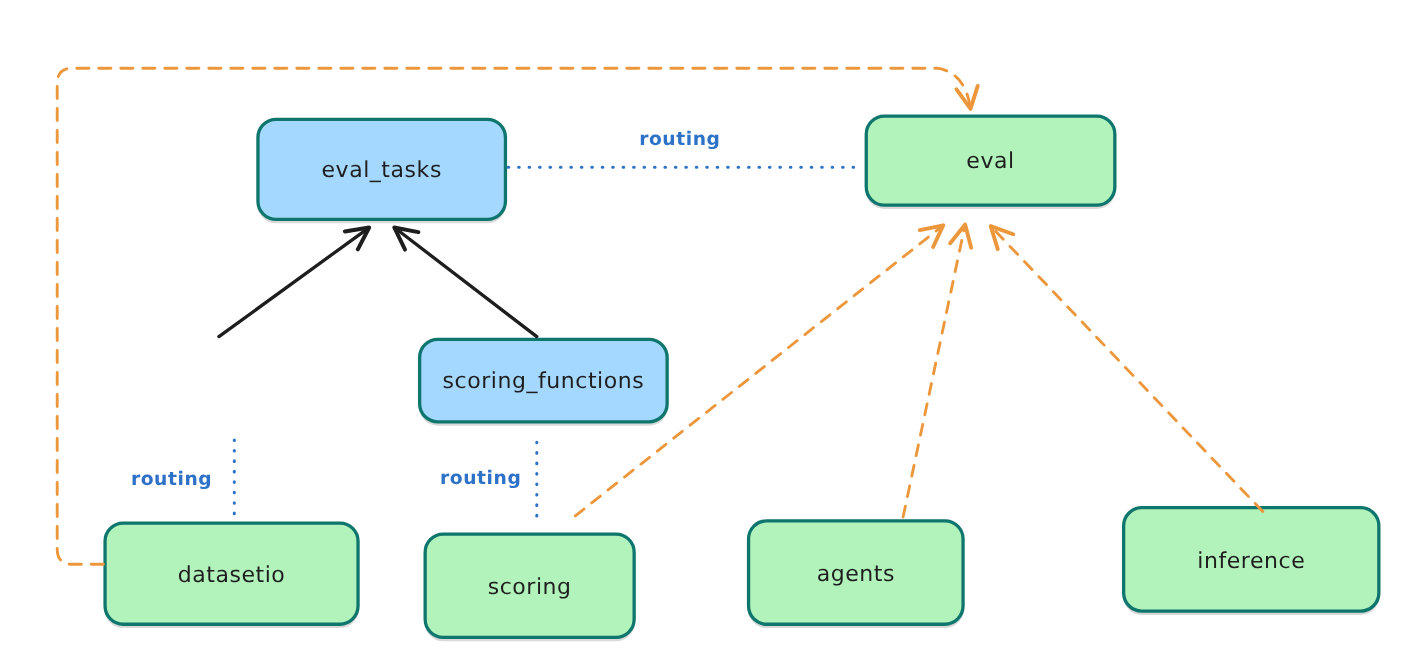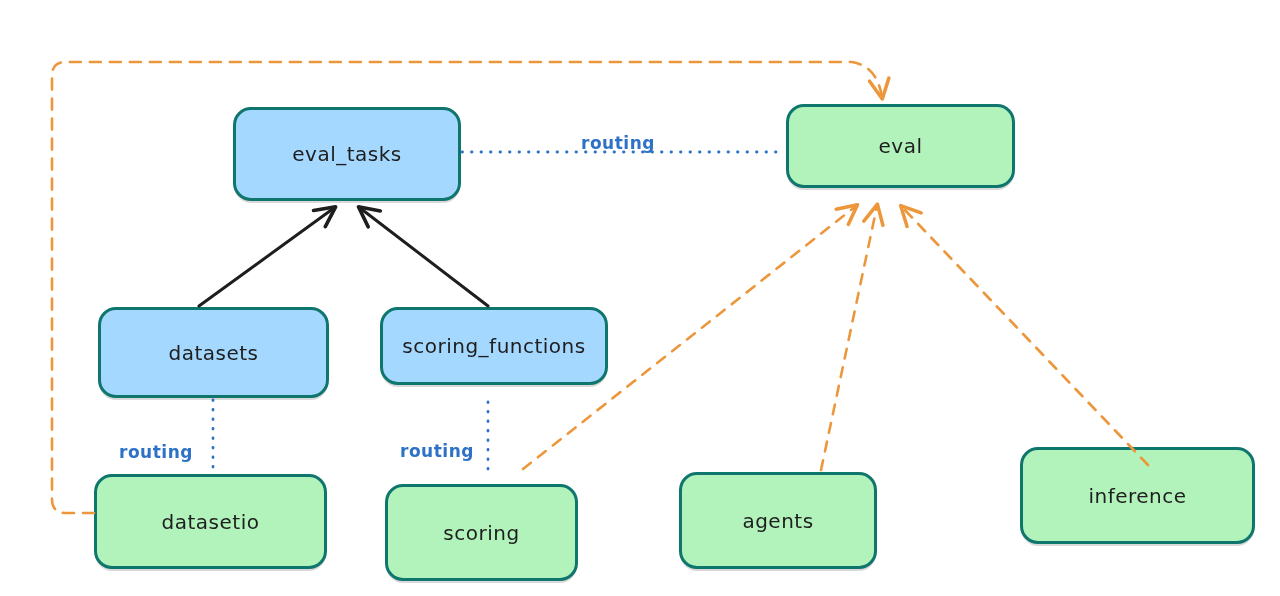--- a/index.html
+++ b/index.html
@@ -46,21 +46,20 @@
   .edge-label {
     position: absolute;
     width: 100px;
     text-align: center;
     font-size: 17px;
     font-weight: bold;
     color: #2e72c8;
     letter-spacing: 0.5px;
     z-index: 3;
     white-space: nowrap;
-    margin-top: 16px;
   }
 </style>
 </head>
 <body>
 
 <div class="canvas">
 
   <svg class="edges-layer" viewBox="0 0 1280 596" xmlns="http://www.w3.org/2000/svg">
     <defs>
       <marker id="arrow-black" viewBox="0 0 12 12" refX="10" refY="6" markerWidth="8" markerHeight="8" orient="auto">
@@ -85,41 +84,38 @@
   </svg>
 
   <div class="node blue" style="left:233px; top:107px; width:228px; height:94px;">
     <span class="node-label">eval_tasks</span>
   </div>
 
   <div class="node green" style="left:786px; top:104px; width:229px; height:84px;">
     <span class="node-label">eval</span>
   </div>
 
-  <div class="node blue" style="left:98px; top:307px; width:231px; height:91px;">
-    <span class="node-label">datasets</span>
-  </div>
 
   <div class="node blue" style="left:380px; top:307px; width:228px; height:78px;">
     <span class="node-label">scoring_functions</span>
   </div>
 
   <div class="node green" style="left:94px; top:474px; width:233px; height:95px;">
     <span class="node-label">datasetio</span>
   </div>
 
   <div class="node green" style="left:385px; top:484px; width:193px; height:97px;">
     <span class="node-label">scoring</span>
   </div>
 
   <div class="node green" style="left:679px; top:472px; width:198px; height:97px;">
     <span class="node-label">agents</span>
   </div>
 
-  <div class="node green" style="left:1020px; top:447px; width:235px; height:97px;">
+  <div class="node green" style="left:1020px; top:460px; width:235px; height:97px;">
     <span class="node-label">inference</span>
   </div>
 
   <div class="edge-label" style="left:568px; top:117px;">routing</div>
   <div class="edge-label" style="left:106px; top:426px;">routing</div>
   <div class="edge-label" style="left:387px; top:425px;">routing</div>
 
 </div>
 
 </body></html>

